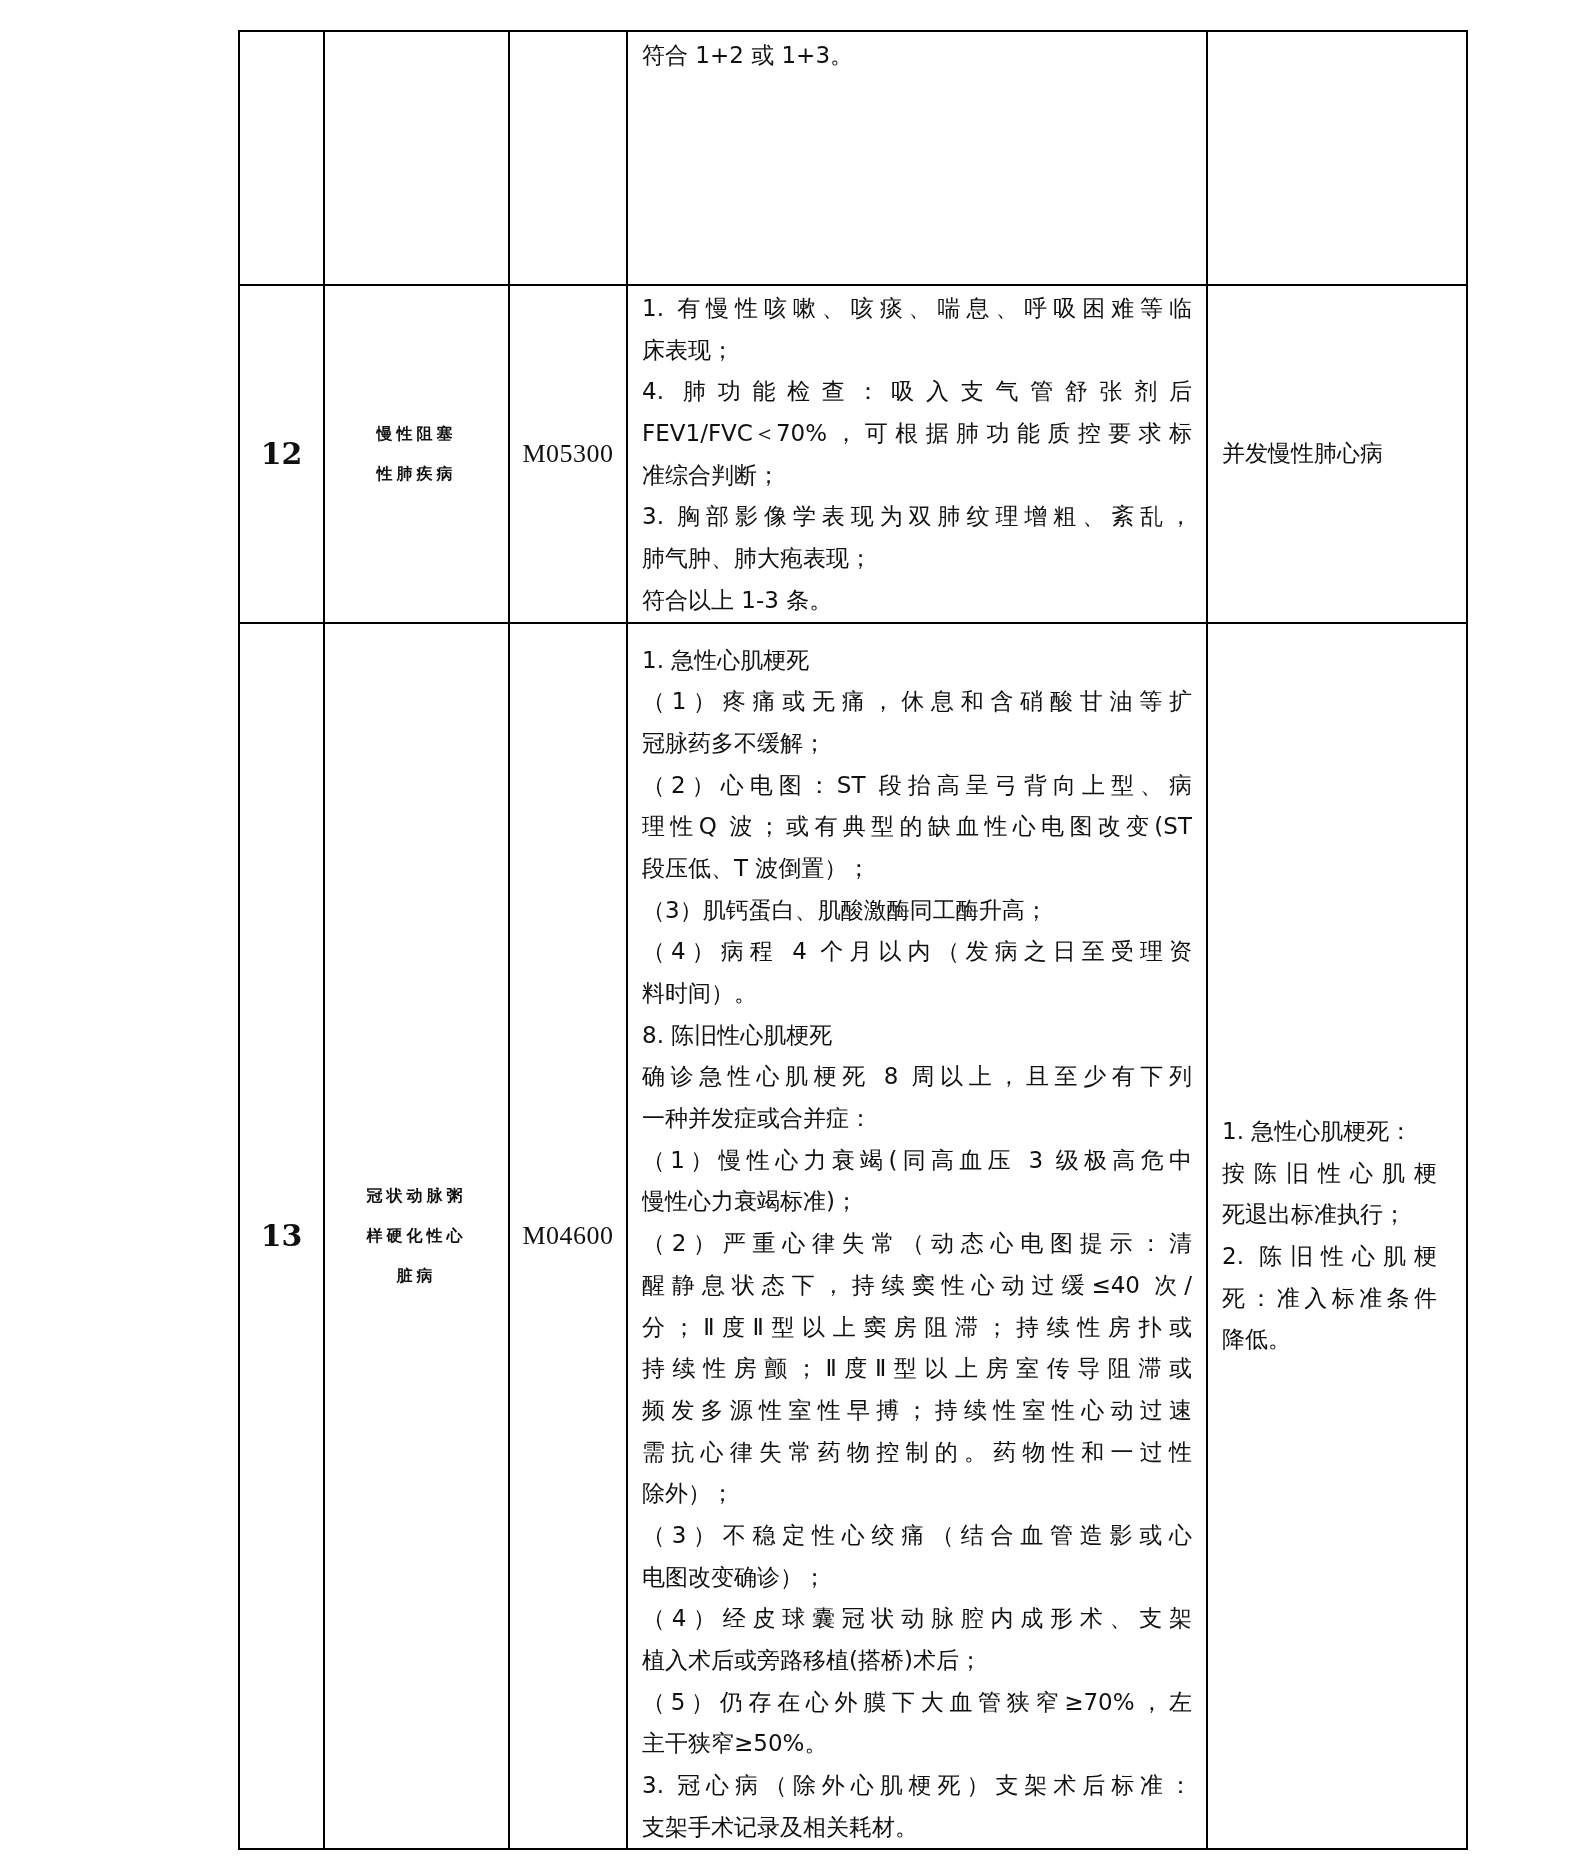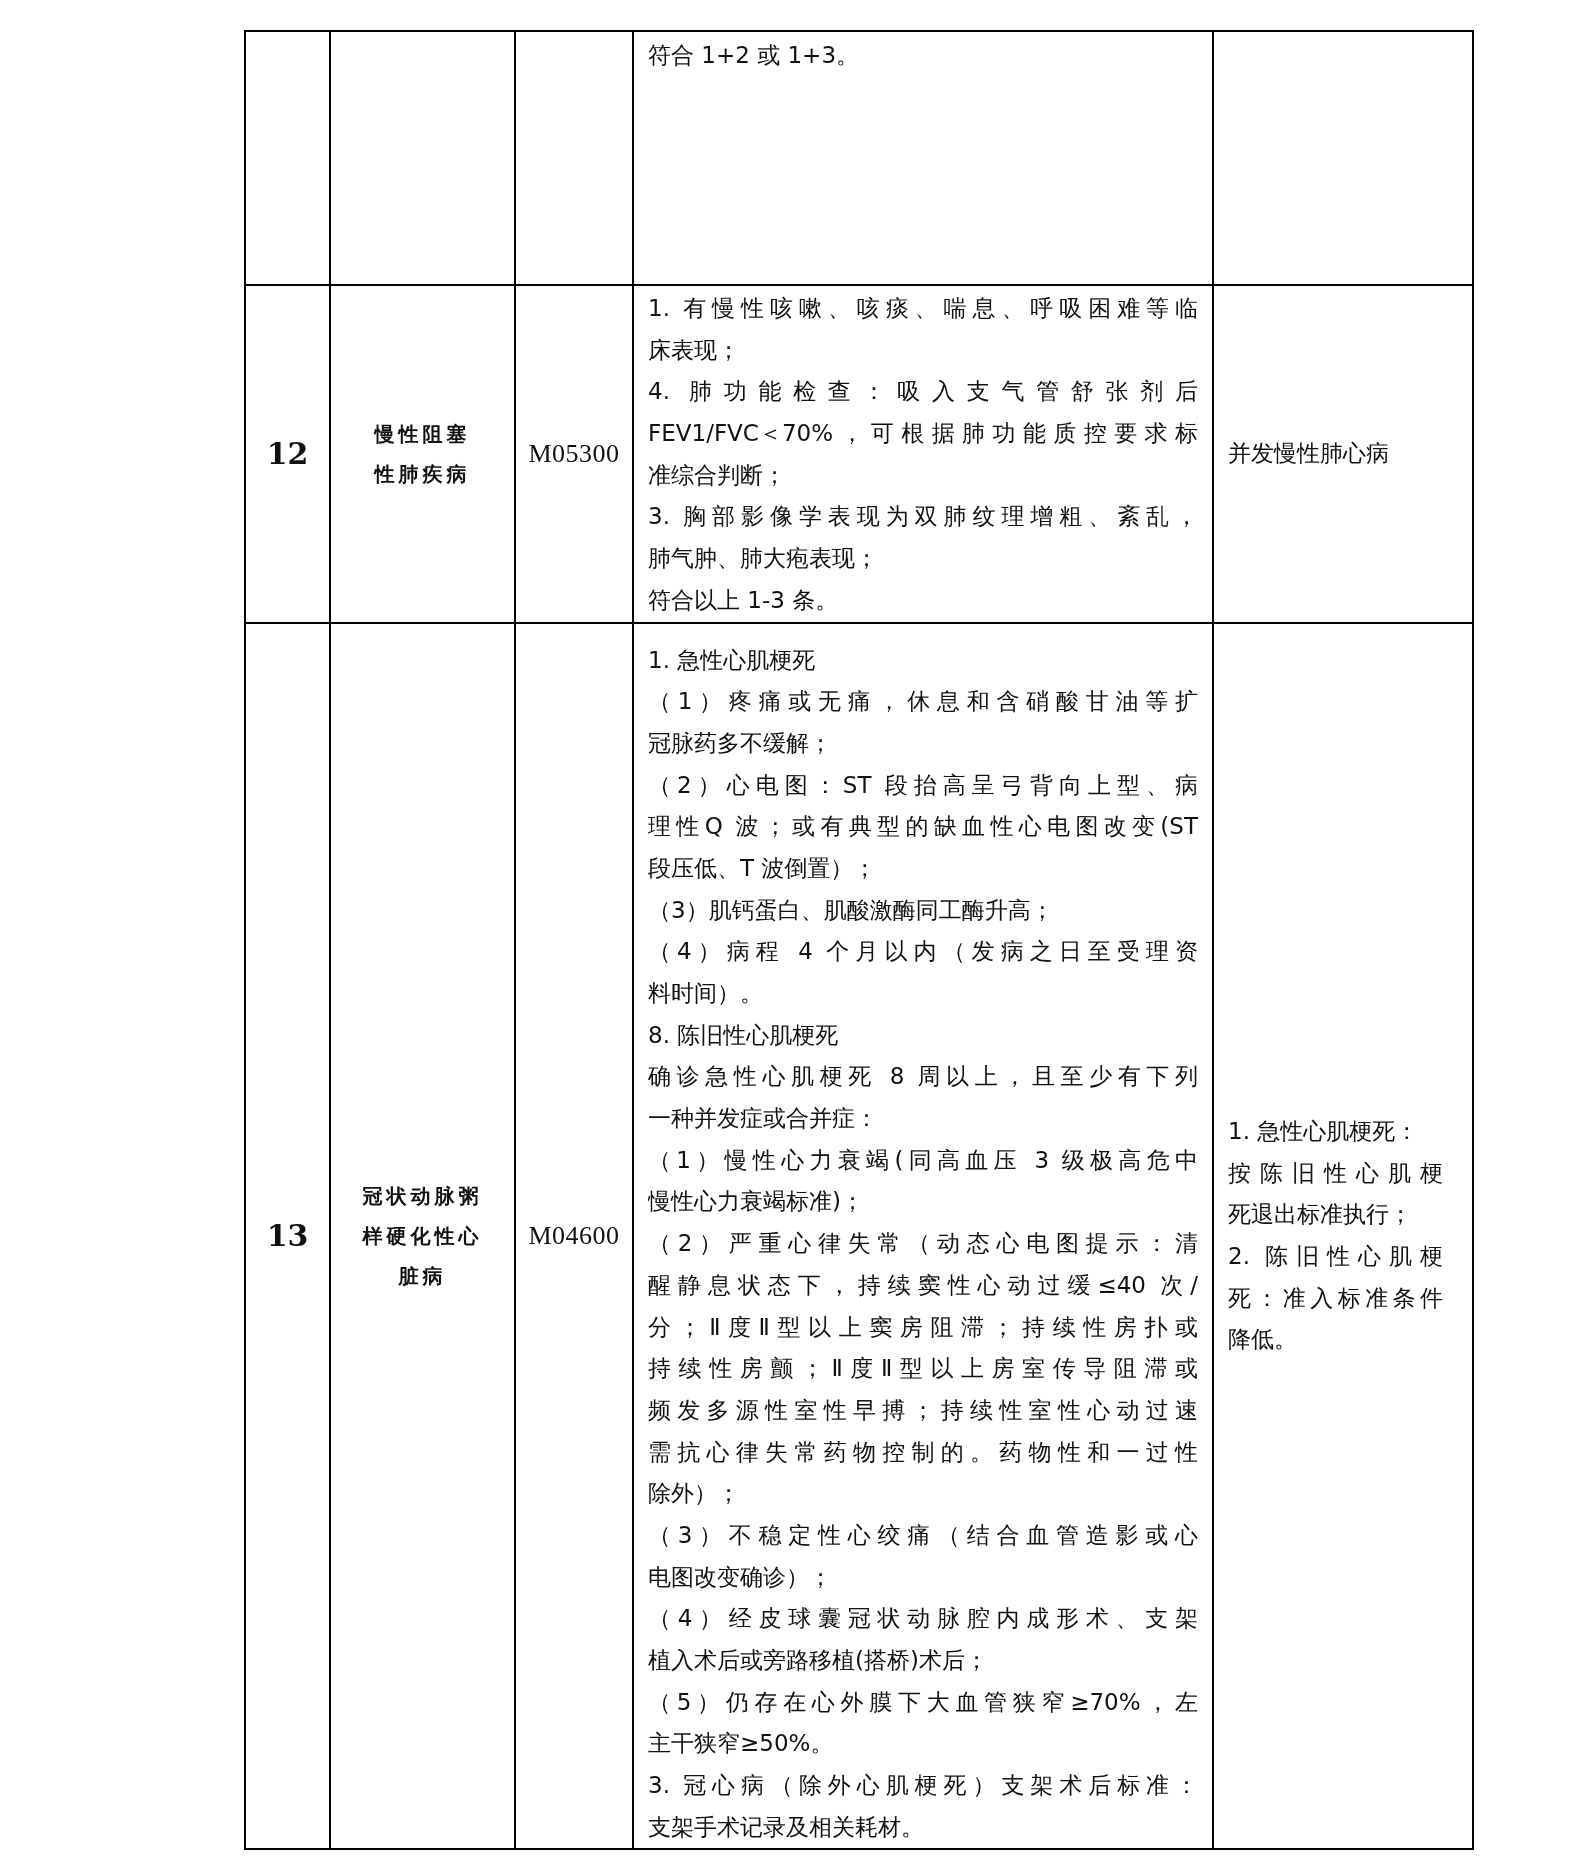--- a/index.html
+++ b/index.html
@@ -1,26 +1,26 @@
 <!DOCTYPE html>
 <html><head>
 <meta charset="utf-8">
 <style>
   html, body { margin: 0; padding: 0; background: #ffffff; }
   body { width: 1587px; height: 1861px; position: relative; overflow: hidden;
          font-family: "DejaVu Serif", "Liberation Serif", serif; color: #111; }
-  .tbl { position: absolute; left: 244px; top: 30px; width: 1228px; border-collapse: collapse; table-layout: fixed; }
+  .tbl { position: absolute; left: 238px; top: 30px; width: 1228px; border-collapse: collapse; table-layout: fixed; }
   .tbl td { border: 2px solid #000; padding: 0; vertical-align: middle; box-sizing: border-box; }
   .c1 { width: 85px; text-align: center; }
   .c2 { width: 185px; text-align: center; }
   .c3 { width: 118px; text-align: center; }
   .c4 { width: 580px; vertical-align: top !important; }
   .c5 { width: 260px; }
   .num { font-family: "DejaVu Serif", "Liberation Serif", serif; font-weight: bold; font-size: 30px; }
-  .name { font-family: "DejaVu Sans", "Liberation Sans", sans-serif; font-weight: bold; font-size: 20px; line-height: 40px; letter-spacing: 4px; padding: 0 14px; }
+  .name { font-family: "DejaVu Sans", "Liberation Sans", sans-serif; font-weight: bold; font-size: 16px; line-height: 40px; letter-spacing: 4px; padding: 0 14px; }
   .code { font-family: "Liberation Serif", "DejaVu Serif", serif; font-size: 26px; letter-spacing: 0.5px; }
   .lines { padding: 4px 14px 0 14px; }
   .line { font-family: "DejaVu Sans", "Liberation Sans", sans-serif; font-size: 23px; height: 41.7px; line-height: 41.7px; white-space: nowrap; overflow: hidden; }
   .line.j { text-align: justify; text-align-last: justify; }
   .side { padding: 0 29px 0 14px; }
   .side .line { font-size: 23px; }
   .r0 { height: 254px; }
   .r1 { height: 334px; }
   .r2 { height: 1207px; }
   .r1 .lines { padding-top: 2px; }

